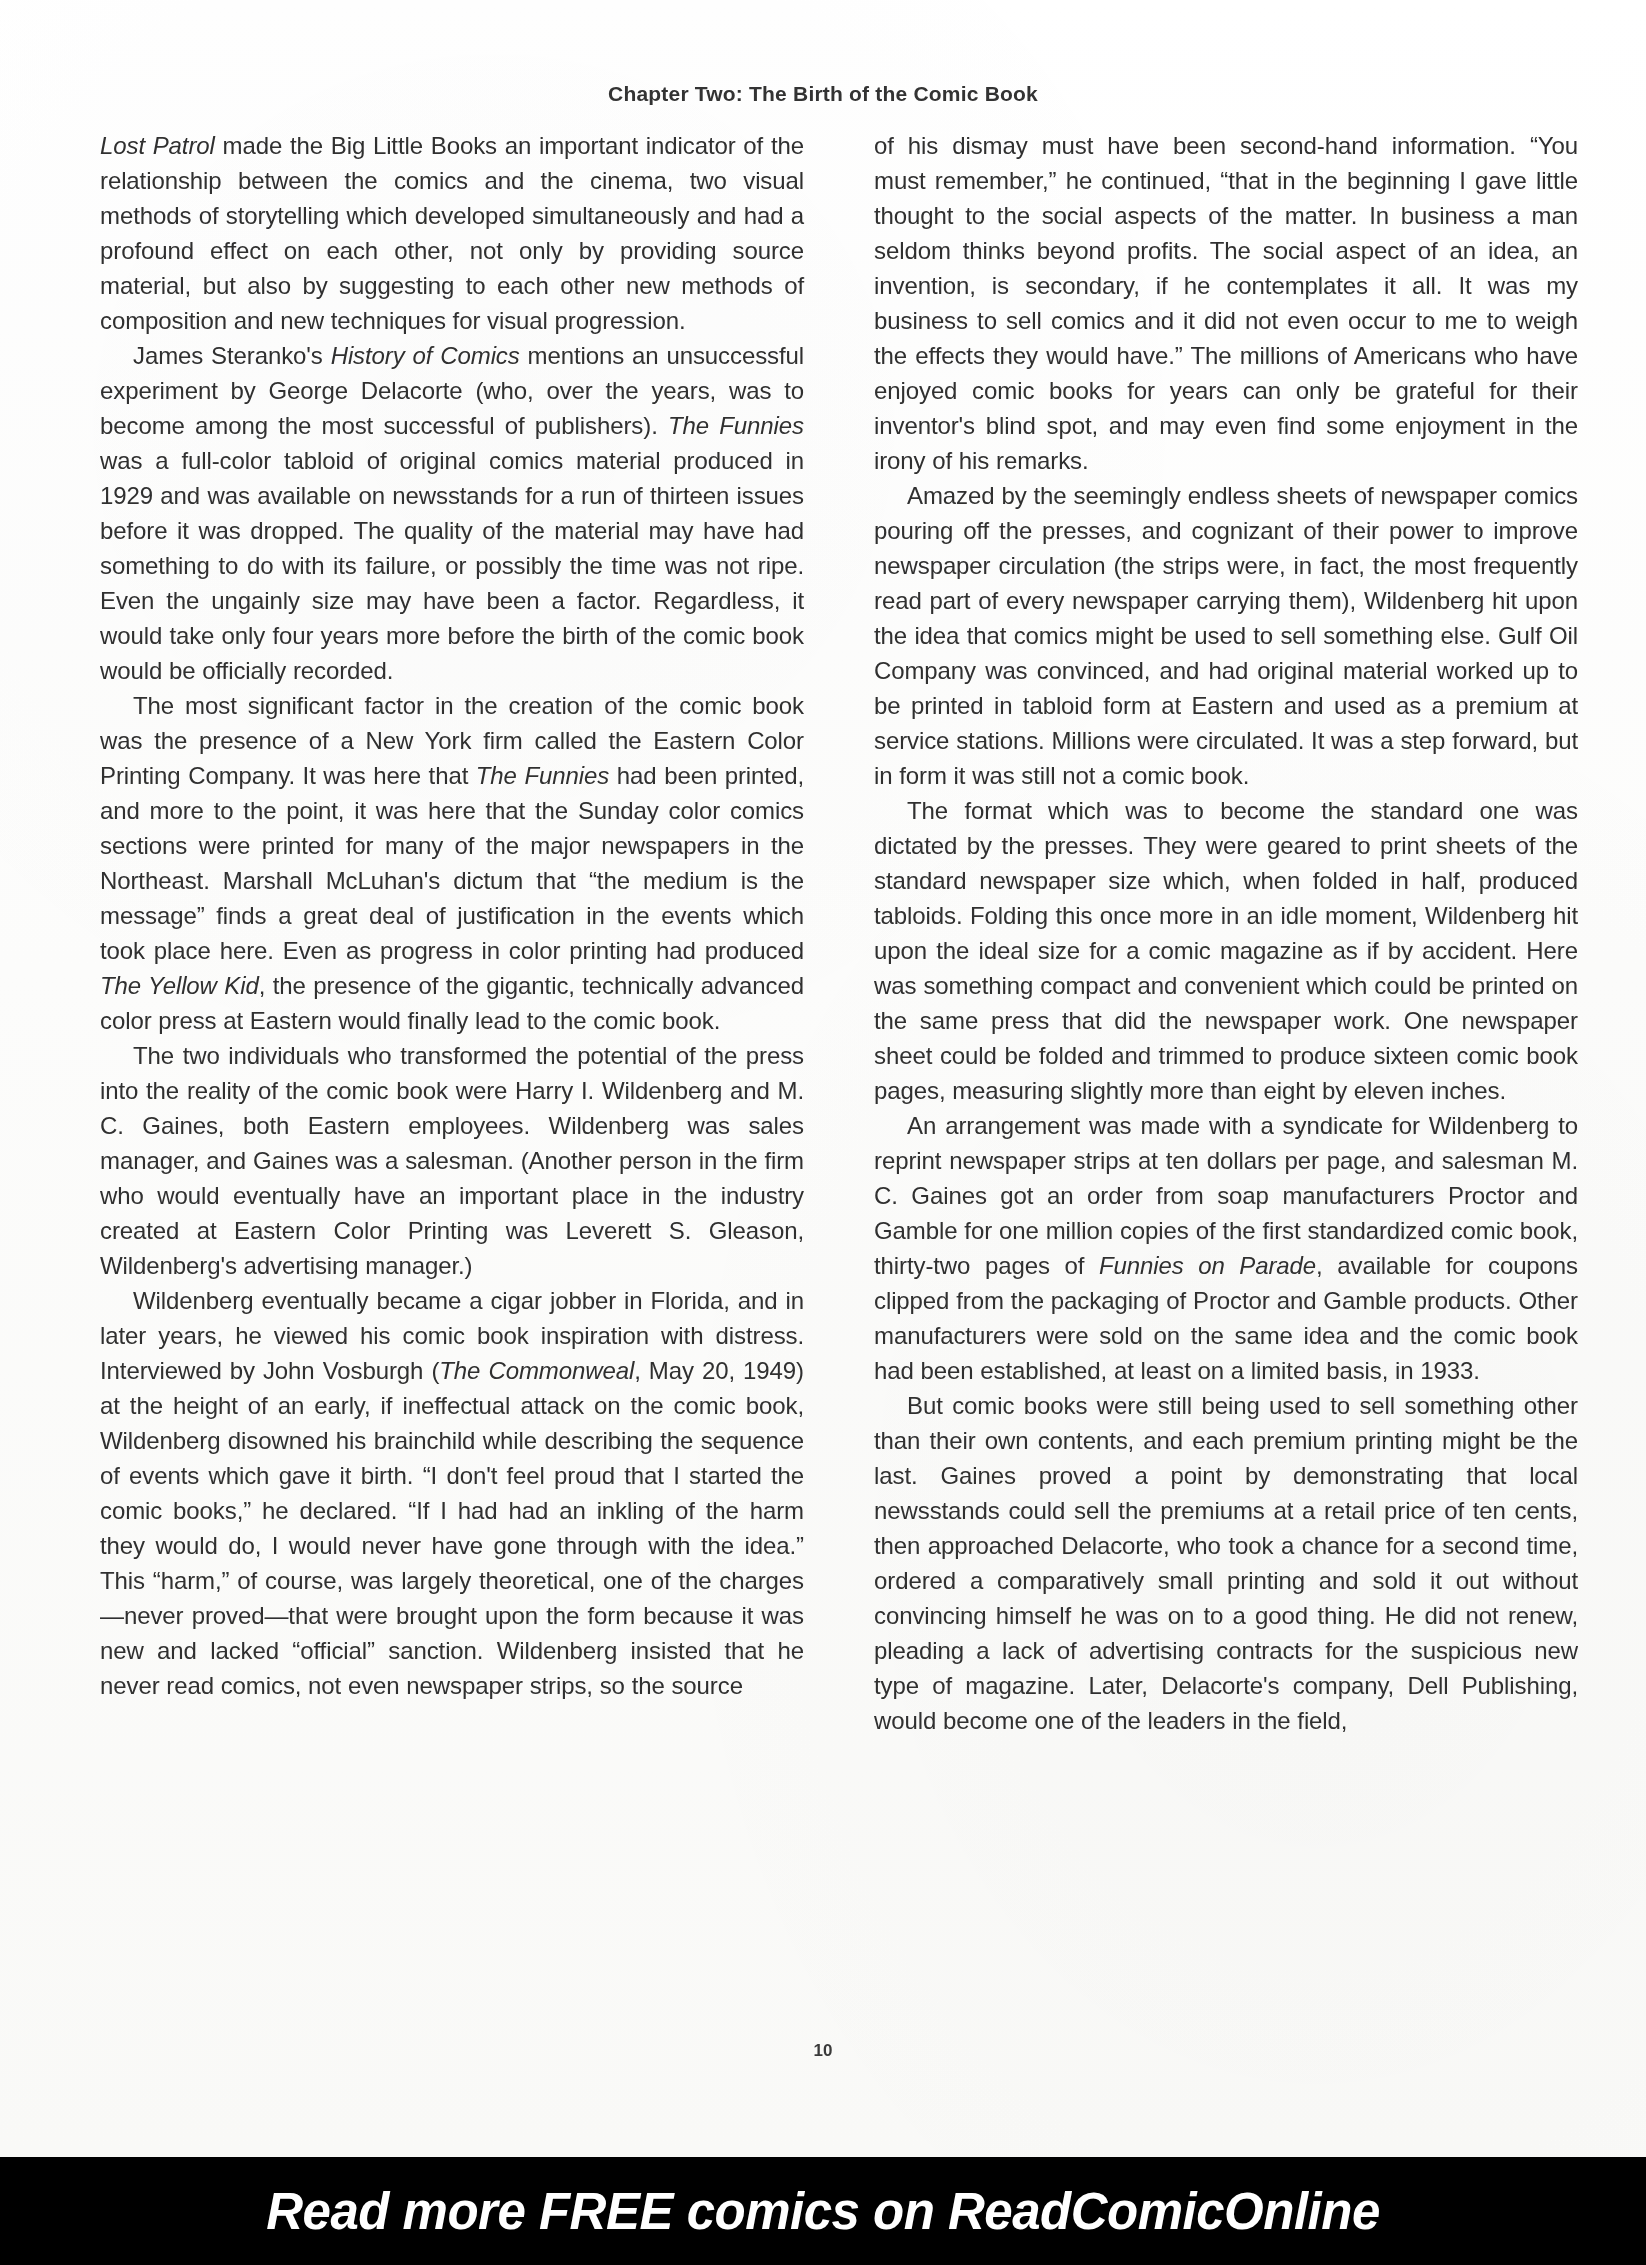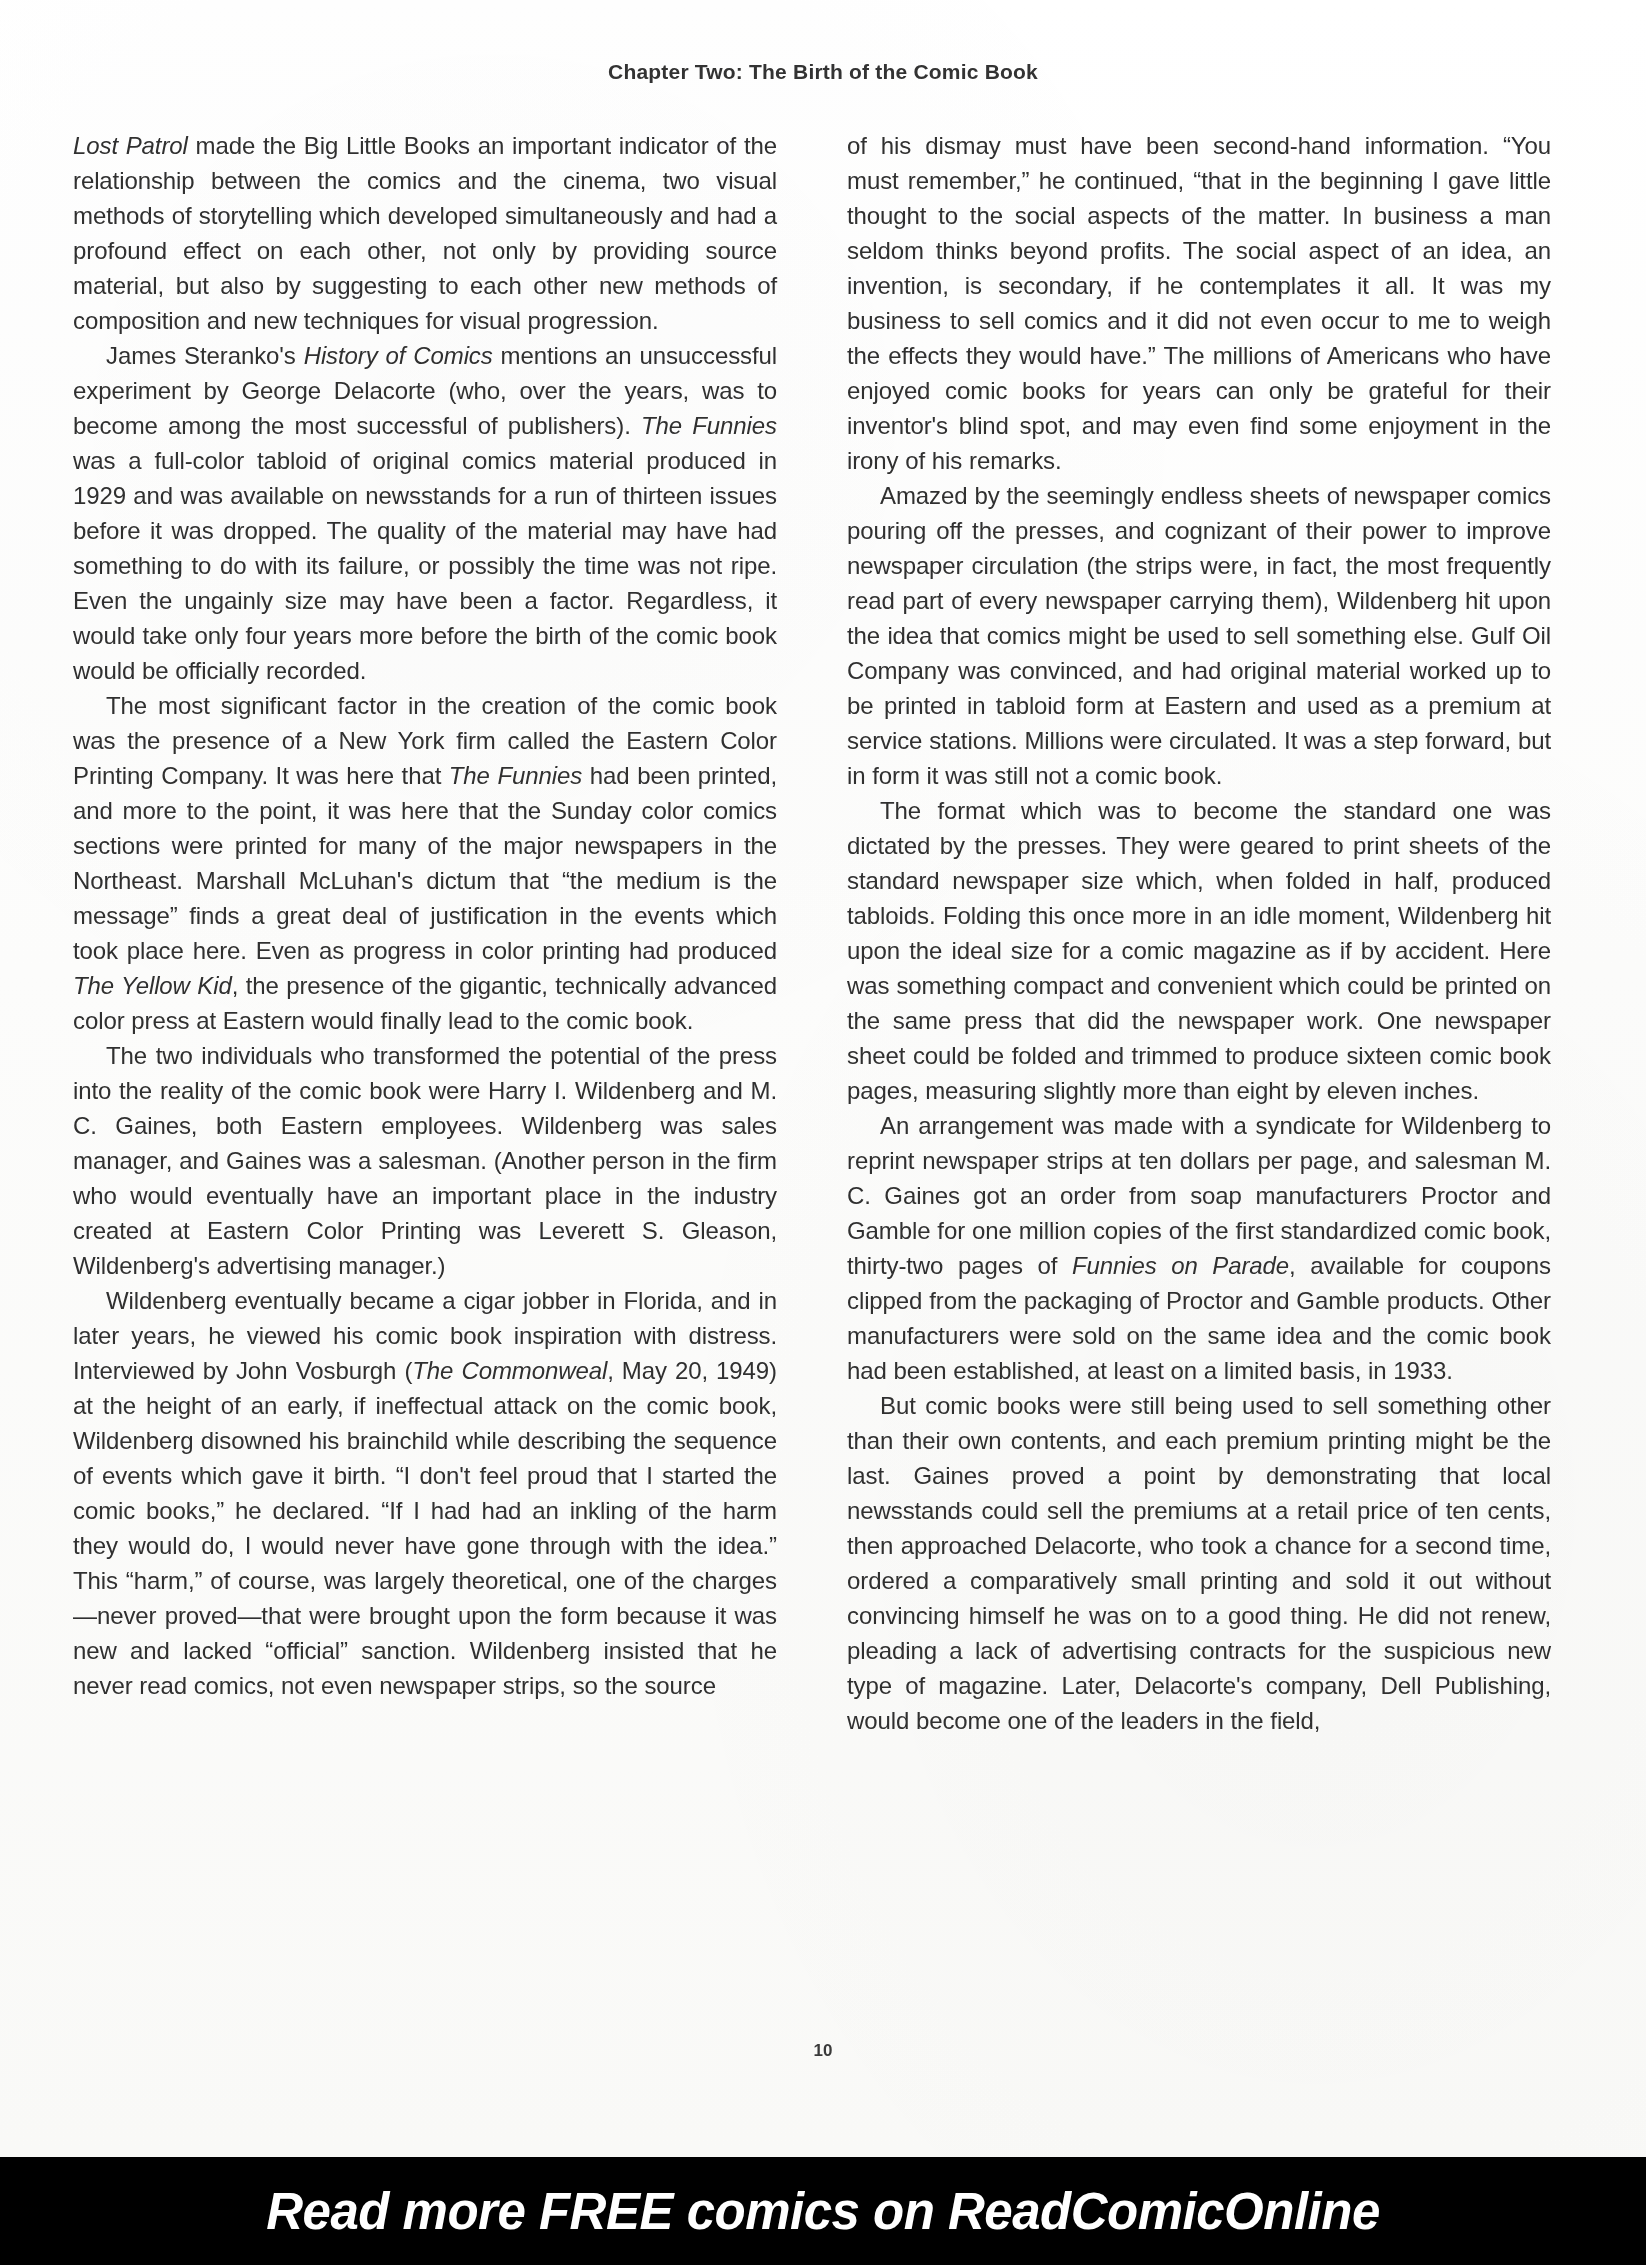--- a/index.html
+++ b/index.html
@@ -36,33 +36,33 @@
       radial-gradient(ellipse 70% 50% at 30% 20%, rgba(0,0,0,0.012), rgba(0,0,0,0) 70%),
       radial-gradient(ellipse 60% 60% at 80% 70%, rgba(0,0,0,0.015), rgba(0,0,0,0) 72%),
       linear-gradient(180deg, #ffffff 0%, #fcfcfb 45%, #f9f9f7 100%);
     pointer-events: none;
   }
 
   
   .running-head {
     position: absolute;
     left: 0;
-    top: 60px;
+    top: 82px;
     width: 1646px;
     text-align: center;
     font-size: 21px;
     font-weight: bold;
     letter-spacing: 0.2px;
     color: #333333;
   }
 
   
   .columns {
     position: absolute;
-    left: 73px;
+    left: 100px;
     top: 128px;
     width: 1478px;
     display: flex;
     gap: 70px;
   }
   .col {
     width: 710px;
     font-size: 24px;
     line-height: 35px;
     text-align: justify;

